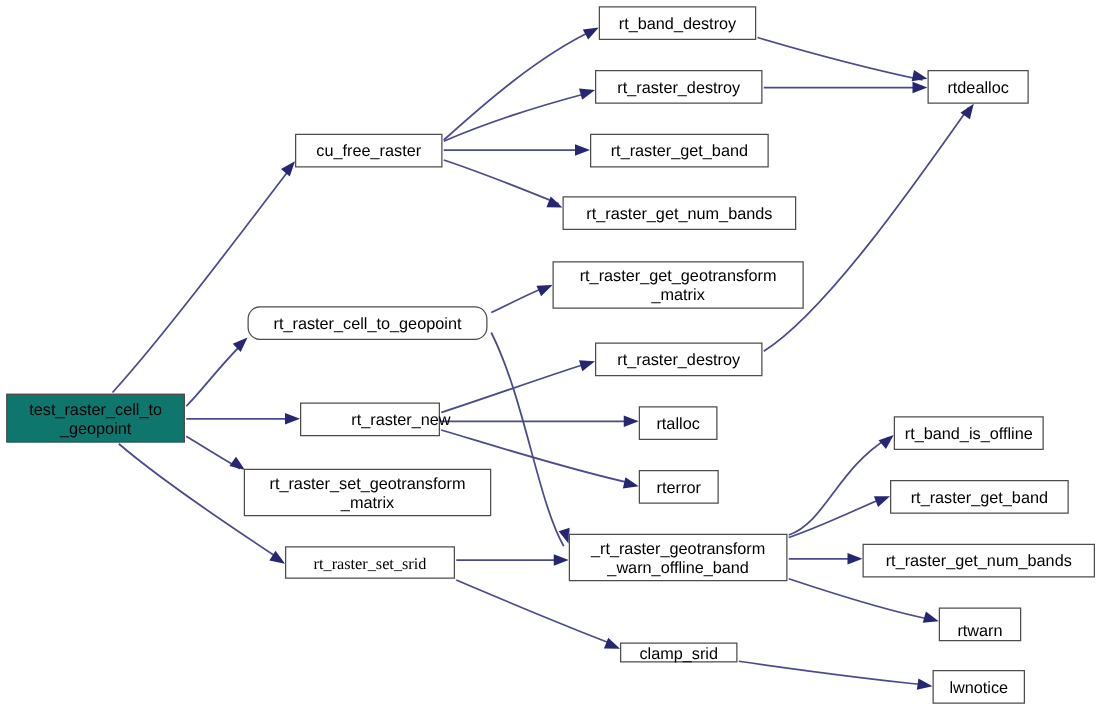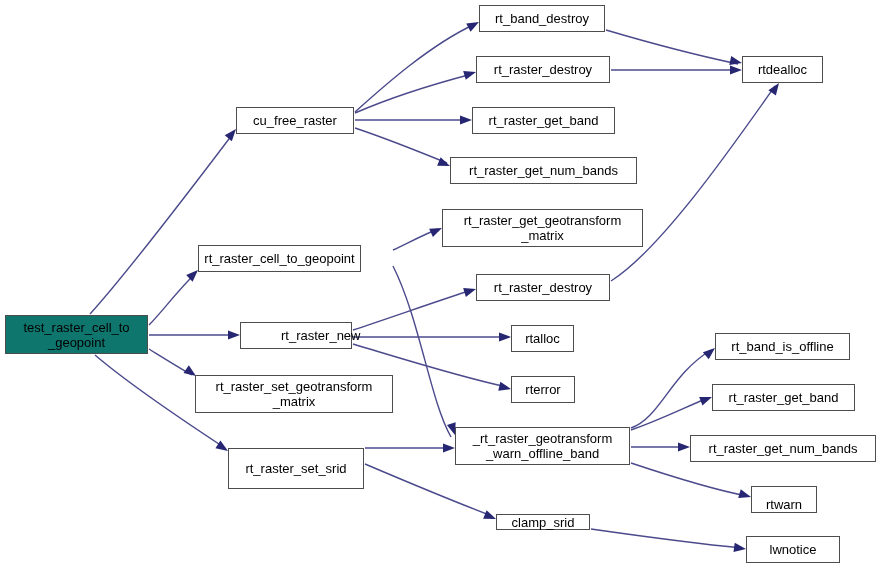--- a/index.html
+++ b/index.html
@@ -113,32 +113,32 @@
     </svg>
   <div id="node-layer">
       <div class="node-box highlight" style="left: 5px; top: 315px; width: 143px; height: 39px;"><span class="node-label">test_raster_cell_to
 _geopoint</span></div>
       <div class="node-box" style="left: 236px; top: 107px; width: 118px; height: 27px;"><span class="node-label">cu_free_raster</span></div>
       <div class="node-box" style="left: 479px; top: 5px; width: 126px; height: 27px;"><span class="node-label">rt_band_destroy</span></div>
       <div class="node-box" style="left: 476px; top: 56px; width: 134px; height: 27px;"><span class="node-label">rt_raster_destroy</span></div>
       <div class="node-box" style="left: 472px; top: 107px; width: 143px; height: 27px;"><span class="node-label">rt_raster_get_band</span></div>
       <div class="node-box" style="left: 450px; top: 157px; width: 187px; height: 27px;"><span class="node-label">rt_raster_get_num_bands</span></div>
       <div class="node-box" style="left: 742px; top: 56px; width: 81px; height: 27px;"><span class="node-label">rtdealloc</span></div>
-      <div class="node-box" style="left: 198px; top: 245px; width: 163px; height: 27px;"><span class="node-label">rt_raster_cell_to_geopoint</span></div>
+      <div class="node-box" style="left: 198px; top: 245px; width: 192px; height: 27px; border-radius: 10px;"><span class="node-label">rt_raster_cell_to_geopoint</span></div>
       <div class="node-box" style="left: 442px; top: 209px; width: 201px; height: 38px;"><span class="node-label">rt_raster_get_geotransform
 _matrix</span></div>
       <div class="node-box" style="left: 476px; top: 274px; width: 134px; height: 27px;"><span class="node-label">rt_raster_destroy</span></div>
       <div class="node-box" style="left: 240px; top: 322px; width: 112px; height: 27px; padding-left: 40px;"><span class="node-label">rt_raster_new</span></div>
       <div class="node-box" style="left: 511px; top: 325px; width: 63px; height: 27px;"><span class="node-label">rtalloc</span></div>
       <div class="node-box" style="left: 511px; top: 376px; width: 64px; height: 27px;"><span class="node-label">rterror</span></div>
       <div class="node-box" style="left: 195px; top: 375px; width: 198px; height: 38px;"><span class="node-label">rt_raster_set_geotransform
 _matrix</span></div>
-      <div class="node-box" style="left: 228px; top: 448px; width: 136px; height: 41px;"><span class="node-label">rt_raster_set_srid</span></div>
+      <div class="node-box" style="left: 228px; top: 437px; width: 136px; height: 26px; font-family: Liberation Serif, serif;"><span class="node-label">rt_raster_set_srid</span></div>
       <div class="node-box" style="left: 455px; top: 427px; width: 175px; height: 38px;"><span class="node-label">_rt_raster_geotransform
 _warn_offline_band</span></div>
-      <div class="node-box" style="left: 715px; top: 333px; width: 135px; height: 27px;"><span class="node-label">rt_band_is_offline</span></div>
+      <div class="node-box" style="left: 715px; top: 333px; width: 120px; height: 27px;"><span class="node-label">rt_band_is_offline</span></div>
       <div class="node-box" style="left: 712px; top: 384px; width: 143px; height: 27px;"><span class="node-label">rt_raster_get_band</span></div>
       <div class="node-box" style="left: 690px; top: 435px; width: 186px; height: 27px;"><span class="node-label">rt_raster_get_num_bands</span></div>
       <div class="node-box" style="left: 751px; top: 486px; width: 66px; height: 27px; align-items: flex-end;"><span class="node-label">rtwarn</span></div>
       <div class="node-box" style="left: 496px; top: 514px; width: 94px; height: 16px;"><span class="node-label">clamp_srid</span></div>
-      <div class="node-box" style="left: 746px; top: 536px; width: 94px; height: 27px;"><span class="node-label">lwnotice</span></div>
+      <div class="node-box" style="left: 746px; top: 536px; width: 74px; height: 27px;"><span class="node-label">lwnotice</span></div>
     </div>
 </div>
 
 </body></html>

